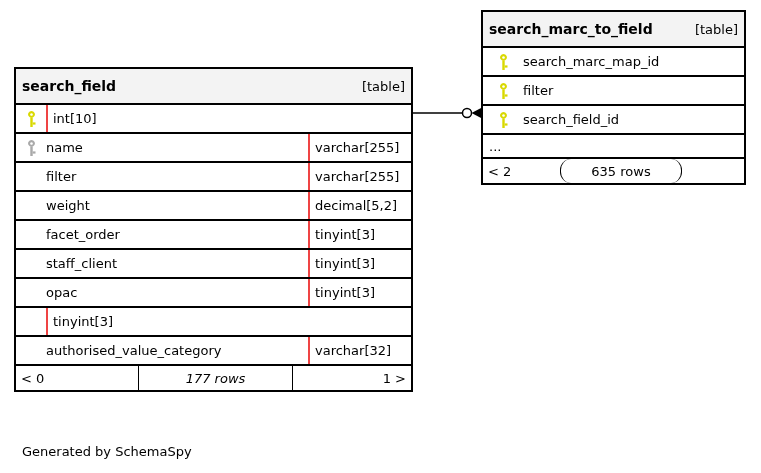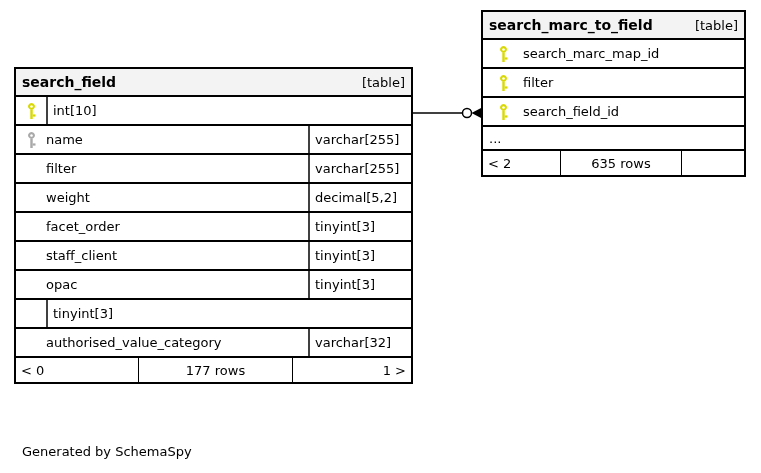--- a/index.html
+++ b/index.html
@@ -6,29 +6,29 @@
   html,body { background:#ffffff; }
   .diagram {
     position:relative; width:761px; height:473px; background:#ffffff;
     font-family:"DejaVu Sans","Liberation Sans",sans-serif; color:#000;
     overflow:hidden;
   }
   .box { position:absolute; border:2px solid #000; background:#fff; }
   .hdr {
     display:flex; justify-content:space-between; align-items:center;
     background:#f3f3f3; border-bottom:2px solid #000;
-    height:28px; padding:0 6px;
+    height:36px; padding:0 6px;
   }
   .hdr .tname { font-weight:bold; font-size:14px; }
   .hdr .badge { font-size:13px; font-weight:normal; }
   .row { display:flex; align-items:stretch; border-bottom:2px solid #000; height:29px; }
   .row:last-child { border-bottom:none; }
   .kcell { width:30px; display:flex; align-items:center; justify-content:center; }
   .ncell { flex:1; display:flex; align-items:center; font-size:13px; padding-right:4px; white-space:nowrap; overflow:hidden; }
-  .tcell { width:103px; border-left:2px solid #404040; display:flex; align-items:center; padding-left:5px; font-size:13px; white-space:nowrap; }
+  .tcell { width:103px; border-left:2px solid #ef4444; display:flex; align-items:center; padding-left:5px; font-size:13px; white-space:nowrap; }
   .ellipsis-row { height:24px; }
   .footer { display:flex; align-items:stretch; height:24px; font-size:13px; }
   .fcell { display:flex; align-items:center; padding:0 5px; white-space:nowrap; }
   .f-left { justify-content:flex-start; }
   .f-center { justify-content:center; border-left:1px solid #000; border-right:1px solid #000; }
   .f-right { justify-content:flex-end; }
   
   .keyicon { display:block; }
   .key-primary { fill:#d9d900; }
   .key-index { fill:#a9a9a9; }
@@ -97,21 +97,21 @@
       <span class="kcell"></span>
       <span class="tcell">tinyint[3]</span>
     </div>
     <div class="row">
       <span class="kcell"></span>
       <span class="ncell">authorised_value_category</span>
       <span class="tcell">varchar[32]</span>
     </div>
     <div class="footer">
       <span class="fcell f-left" style="width:122px;">&lt; 0</span>
-      <span class="fcell f-center" style="flex:1;">177 rows</span>
+      <span class="fcell f-center" style="flex:1;font-style:italic;">177 rows</span>
       <span class="fcell f-right" style="width:118px;">1 &gt;</span>
     </div>
   </div>
 
   <div class="box" style="left:481px; top:10px; width:265px;">
     <div class="hdr">
       <span class="tname">search_marc_to_field</span>
       <span class="badge">[table]</span>
     </div>
 
@@ -143,21 +143,21 @@
             <rect x="6.7" y="12.4" width="2.8" height="2.2"></rect>
           </svg>
         </span>
       <span class="ncell">search_field_id</span>
     </div>
     <div class="row ellipsis-row">
       <span class="ncell" style="padding-left:6px;">...</span>
     </div>
     <div class="footer">
       <span class="fcell f-left" style="width:77px;">&lt; 2</span>
-      <span class="fcell f-center" style="flex:1;">635 rows</span>
+      <span class="fcell f-center" style="flex:1;border-radius:11px;">635 rows</span>
       <span class="fcell f-right" style="width:62px;"></span>
     </div>
   </div>
 
   <svg class="connector" width="80" height="24" viewBox="0 0 80 24">
     <line x1="8" y1="12" x2="57" y2="12" stroke="#000" stroke-width="1.5"></line>
     <circle cx="62" cy="12" r="4.5" fill="#fff" stroke="#000" stroke-width="1.5"></circle>
     <polygon points="66.5,12 77,6.5 77,17.5" fill="#000"></polygon>
   </svg>
 

